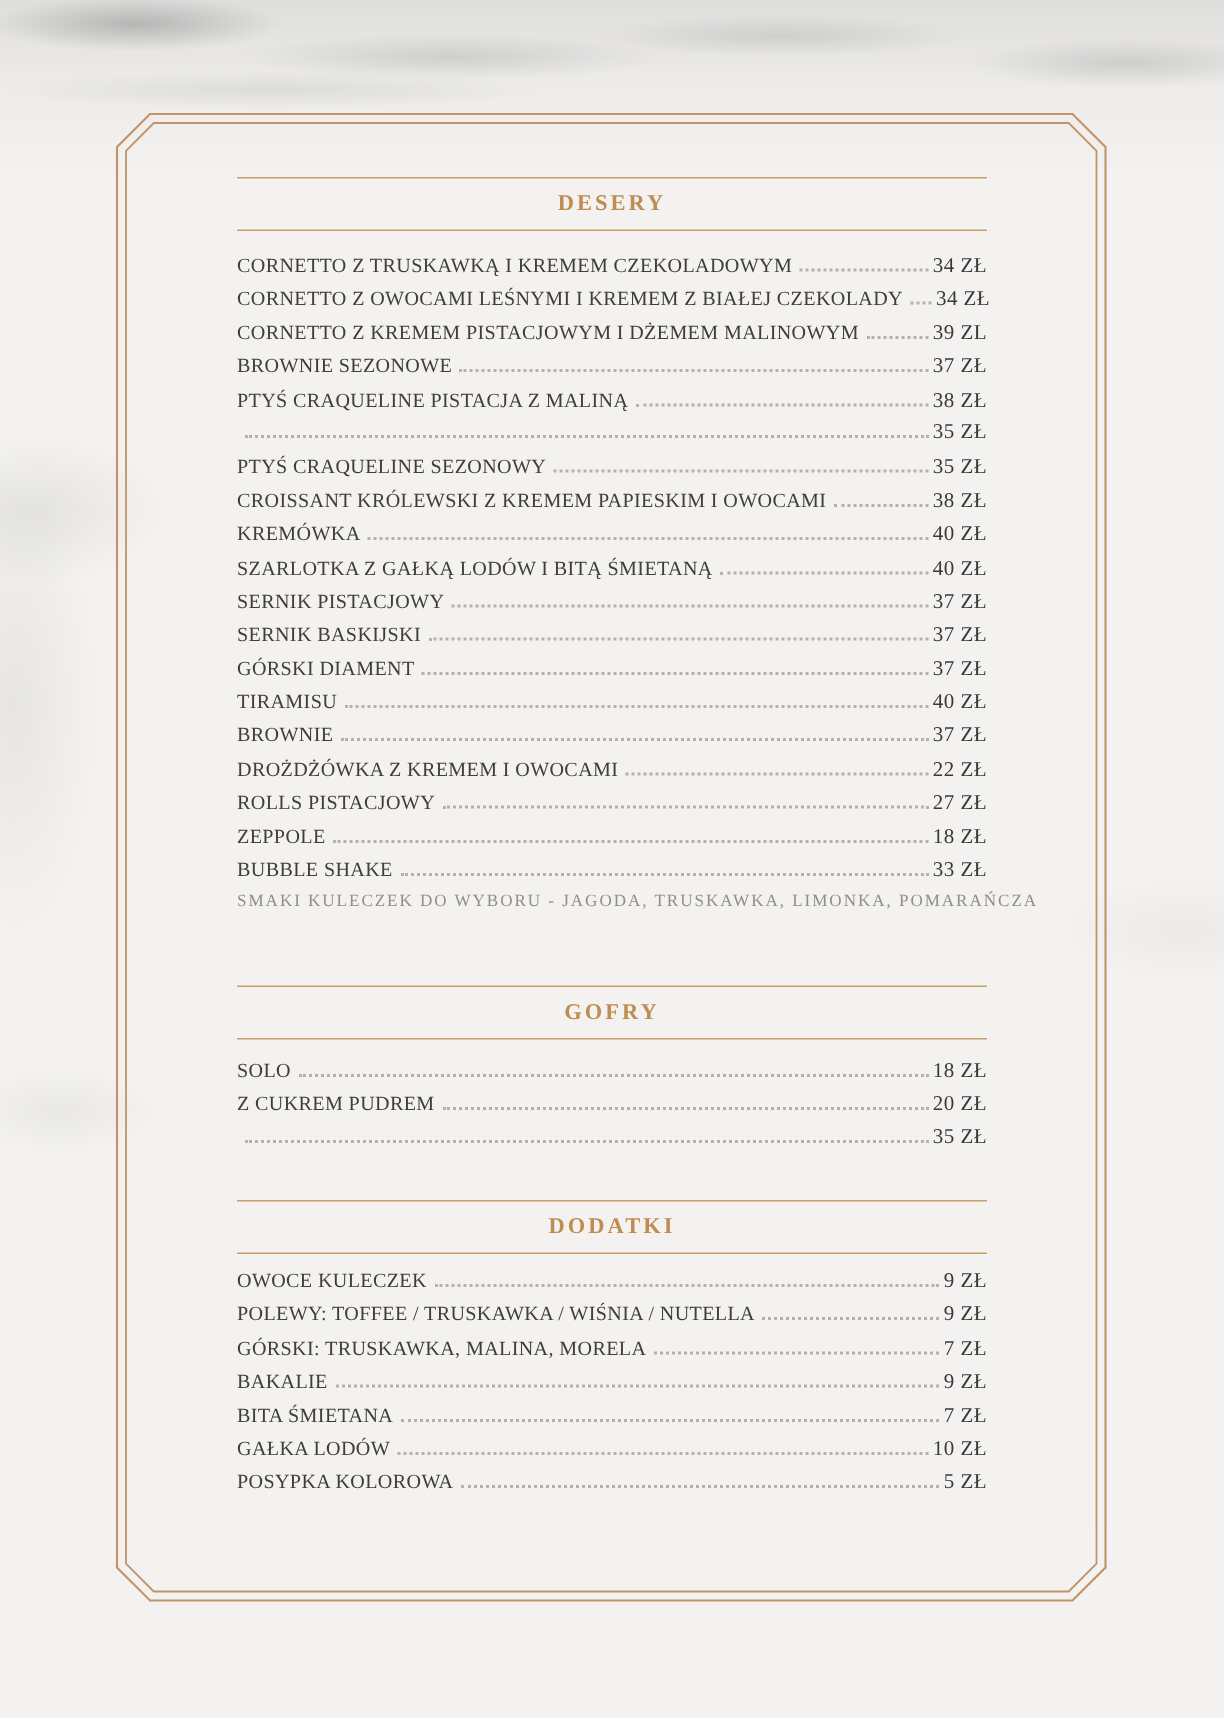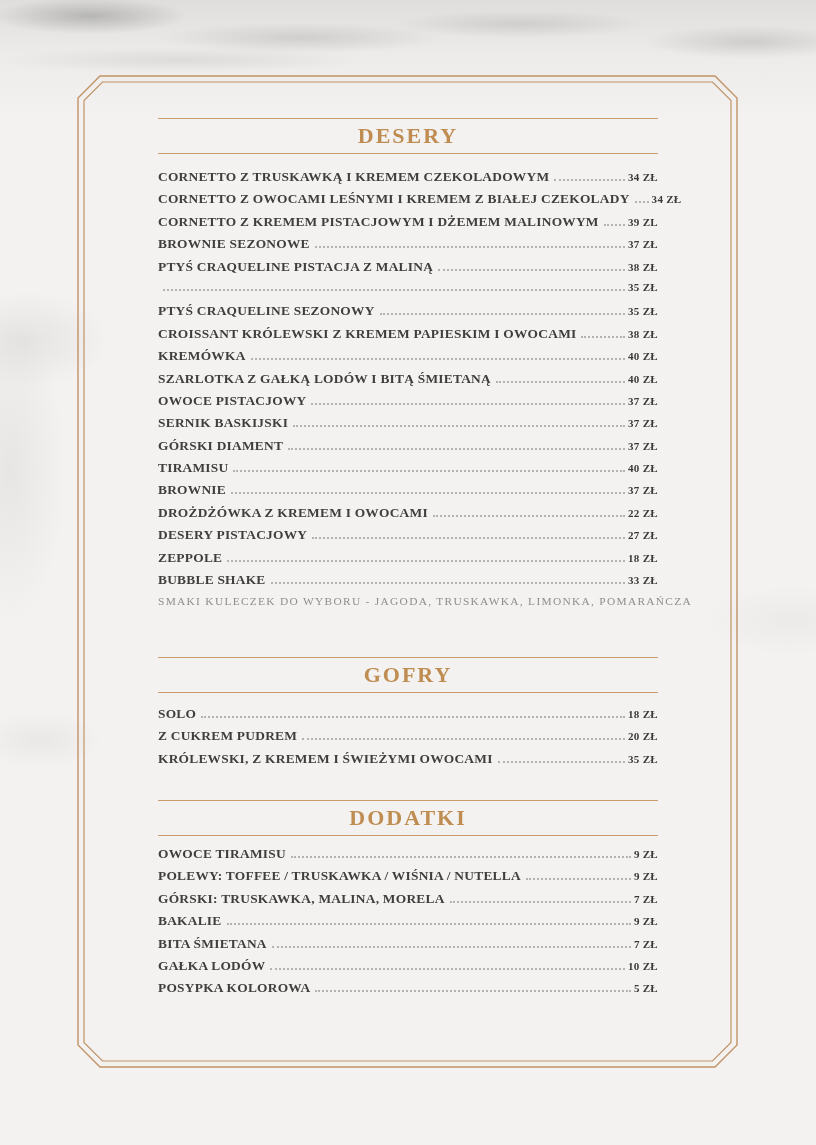--- a/index.html
+++ b/index.html
@@ -22,34 +22,34 @@
   .frame-svg{position:absolute;left:0;top:0;z-index:1;}
   .content{position:absolute;left:158px;width:500px;z-index:2;}
   .sec-desery{top:118px;}
   .sec-gofry{top:657px;}
   .sec-dodatki{top:800px;}
   .section-head{
     border-top:1px solid #c99e6b;border-bottom:1px solid #c99e6b;
     height:34px;display:flex;align-items:center;justify-content:center;
   }
   .section-title{
-    color:#bf8c51;font-weight:bold;font-size:22px;letter-spacing:2px;
-  }
-  .items{margin-top:15px;font-weight:bold;}
+    color:#bf8c51;font-weight:bold;font-size:15px;letter-spacing:2px;
+  }
+  .items{margin-top:15px;}
   .sec-gofry .items{margin-top:13px;}
   .sec-dodatki .items{margin-top:10px;}
   .row{display:flex;align-items:baseline;height:22.4px;}
   .item-name{
     color:#3f3e3c;font-size:13.4px;letter-spacing:.25px;white-space:nowrap;
   }
   .dots{
     flex:1;border-bottom:2px dotted #b3b2b0;margin:0 3px 4px 5px;min-width:14px;
   }
   .item-price{
-    color:#3a3938;font-size:11px;letter-spacing:.3px;white-space:nowrap;text-align:right;
+    color:#3a3938;font-size:14px;letter-spacing:.3px;white-space:nowrap;text-align:right;
   }
   .note{
     margin-top:0px;height:15px;line-height:15px;text-align:right;
     color:#8f8e8c;font-size:11.4px;letter-spacing:1.3px;white-space:nowrap;
   }
 </style>
 </head>
 <body>
 
 <svg class="frame-svg" width="816" height="1145" viewBox="0 0 816 1145">
@@ -105,21 +105,21 @@
         <span class="item-name">KREMÓWKA</span>
         <span class="dots"></span>
         <span class="item-price">40 ZŁ</span>
       </div>
     <div class="row">
         <span class="item-name">SZARLOTKA Z GAŁKĄ LODÓW I BITĄ ŚMIETANĄ</span>
         <span class="dots"></span>
         <span class="item-price">40 ZŁ</span>
       </div>
     <div class="row">
-        <span class="item-name">OWOCE PISTACJOWY</span>
+        <span class="item-name">SERNIK PISTACJOWY</span>
         <span class="dots"></span>
         <span class="item-price">37 ZŁ</span>
       </div>
     <div class="row">
         <span class="item-name">SERNIK BASKIJSKI</span>
         <span class="dots"></span>
         <span class="item-price">37 ZŁ</span>
       </div>
     <div class="row">
         <span class="item-name">GÓRSKI DIAMENT</span>
@@ -135,21 +135,21 @@
         <span class="item-name">BROWNIE</span>
         <span class="dots"></span>
         <span class="item-price">37 ZŁ</span>
       </div>
     <div class="row">
         <span class="item-name">DROŻDŻÓWKA Z KREMEM I OWOCAMI</span>
         <span class="dots"></span>
         <span class="item-price">22 ZŁ</span>
       </div>
     <div class="row">
-        <span class="item-name">DESERY PISTACJOWY</span>
+        <span class="item-name">ROLLS PISTACJOWY</span>
         <span class="dots"></span>
         <span class="item-price">27 ZŁ</span>
       </div>
     <div class="row">
         <span class="item-name">ZEPPOLE</span>
         <span class="dots"></span>
         <span class="item-price">18 ZŁ</span>
       </div>
     <div class="row">
         <span class="item-name">BUBBLE SHAKE</span>
@@ -169,34 +169,33 @@
         <span class="item-name">SOLO</span>
         <span class="dots"></span>
         <span class="item-price">18 ZŁ</span>
       </div>
     <div class="row">
         <span class="item-name">Z CUKREM PUDREM</span>
         <span class="dots"></span>
         <span class="item-price">20 ZŁ</span>
       </div>
     <div class="row">
-        <span class="item-name">KRÓLEWSKI, Z KREMEM I ŚWIEŻYMI OWOCAMI</span>
         <span class="dots"></span>
         <span class="item-price">35 ZŁ</span>
       </div>
   </div>
 </div>
 
 <div class="content sec-dodatki" style="position:absolute">
   <div class="section-head">
     <span class="section-title">DODATKI</span>
   </div>
   <div class="items">
     <div class="row">
-        <span class="item-name">OWOCE TIRAMISU</span>
+        <span class="item-name">OWOCE KULECZEK</span>
         <span class="dots"></span>
         <span class="item-price">9 ZŁ</span>
       </div>
     <div class="row">
         <span class="item-name">POLEWY: TOFFEE / TRUSKAWKA / WIŚNIA / NUTELLA</span>
         <span class="dots"></span>
         <span class="item-price">9 ZŁ</span>
       </div>
     <div class="row">
         <span class="item-name">GÓRSKI: TRUSKAWKA, MALINA, MORELA</span>

